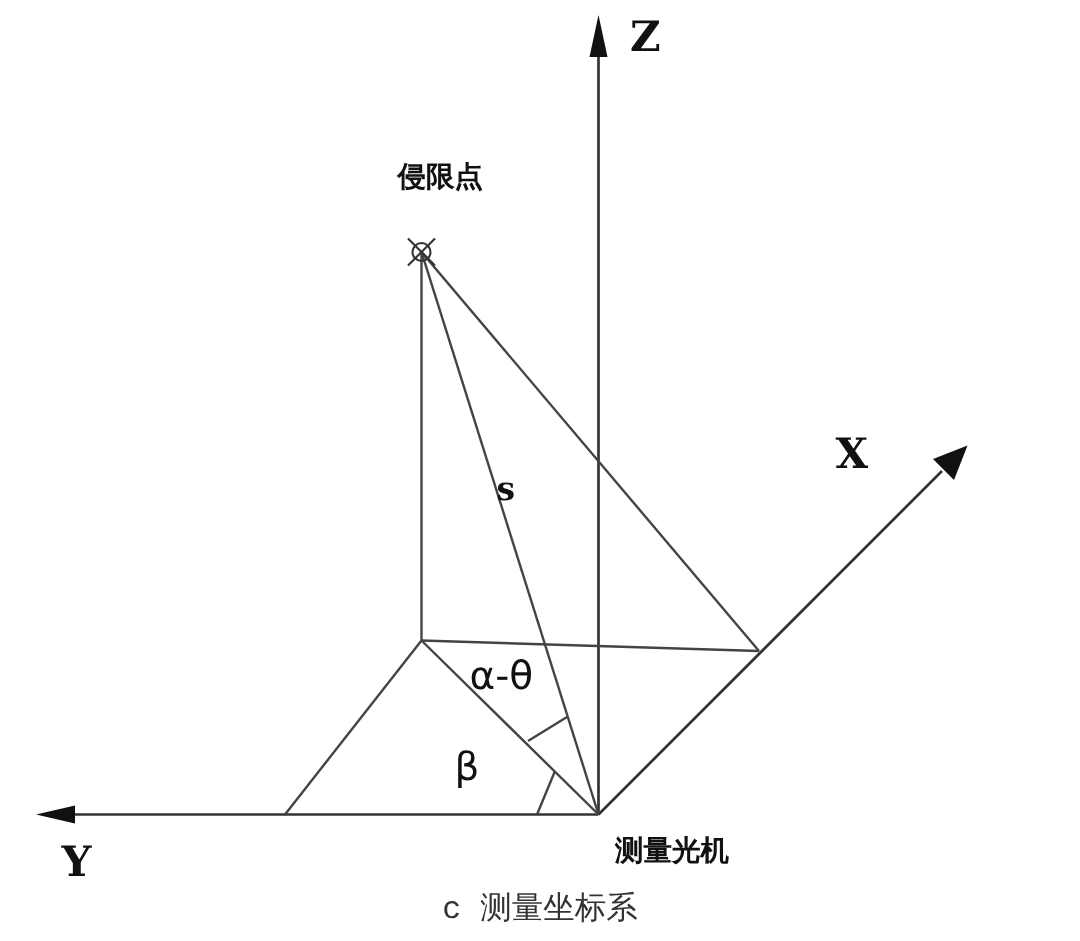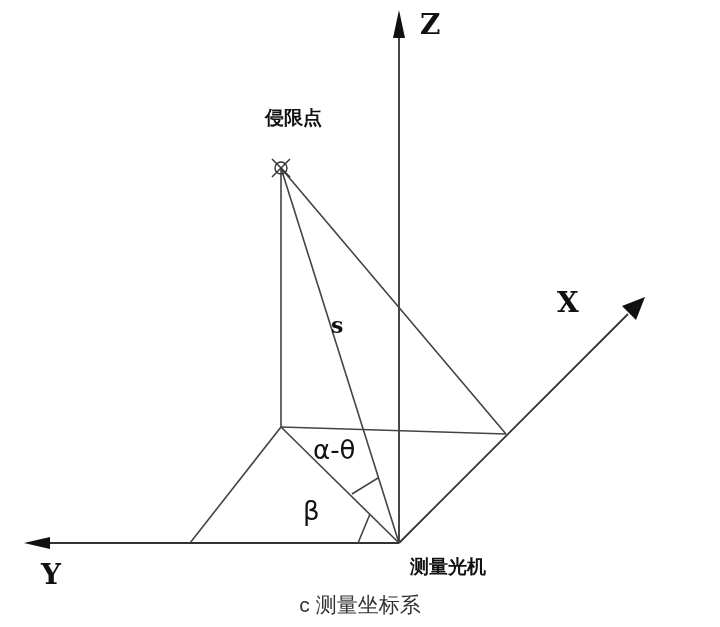--- a/index.html
+++ b/index.html
@@ -3,21 +3,21 @@
 <meta charset="utf-8">
 <style>
   html, body { margin: 0; padding: 0; background: #ffffff; }
   body { width: 720px; height: 627px; position: relative; overflow: hidden; }
   #diagram { position: absolute; left: 0; top: 0; width: 720px; height: 627px; }
   .axis-label { font-family: "DejaVu Serif", "Liberation Serif", serif; font-weight: bold; font-size: 28px; fill: #111; }
   .pt-label { font-family: "DejaVu Sans", sans-serif; font-weight: bold; font-size: 19px; fill: #111; }
   .greek { font-family: "DejaVu Sans", sans-serif; font-size: 26px; fill: #111; }
   .s-label { font-family: "DejaVu Serif", "Liberation Serif", serif; font-weight: bold; font-size: 22px; fill: #111; }
   .caption { position: absolute; left: 0; width: 720px; top: 591px; text-align: center;
-             font-family: Liberation Sans, sans-serif; font-size: 21px; color: #333; }
+             font-family: Liberation Mono, monospace; font-size: 21px; color: #333; }
   .ln { stroke: #444; stroke-width: 1.6; fill: none; }
   .ax { stroke: #333; stroke-width: 1.8; fill: none; }
 </style>
 </head>
 <body>
 
 <svg id="diagram" viewBox="0 0 720 627" xmlns="http://www.w3.org/2000/svg">
 
   <g>
     <line class="ax" x1="399" y1="543" x2="399" y2="36"></line>

